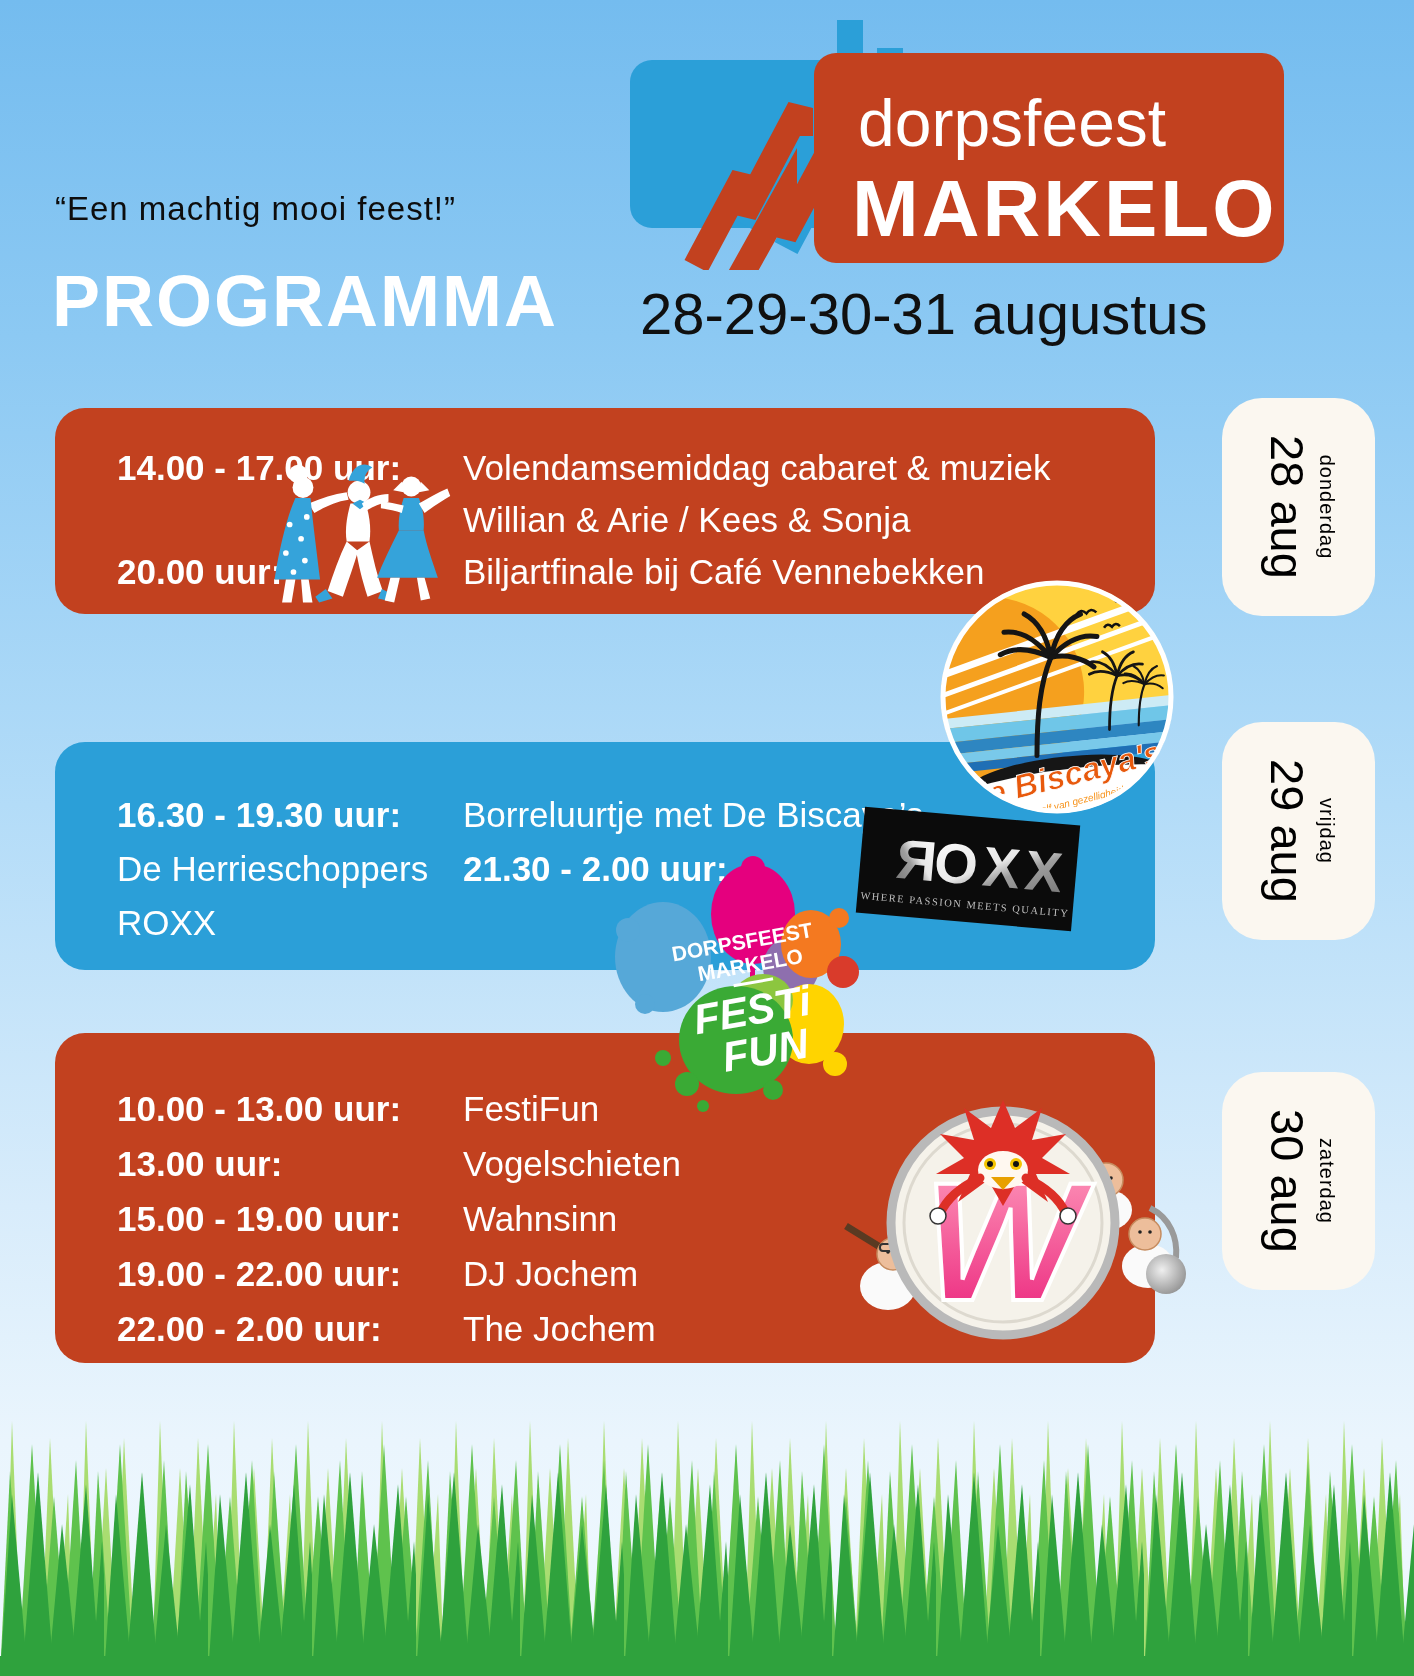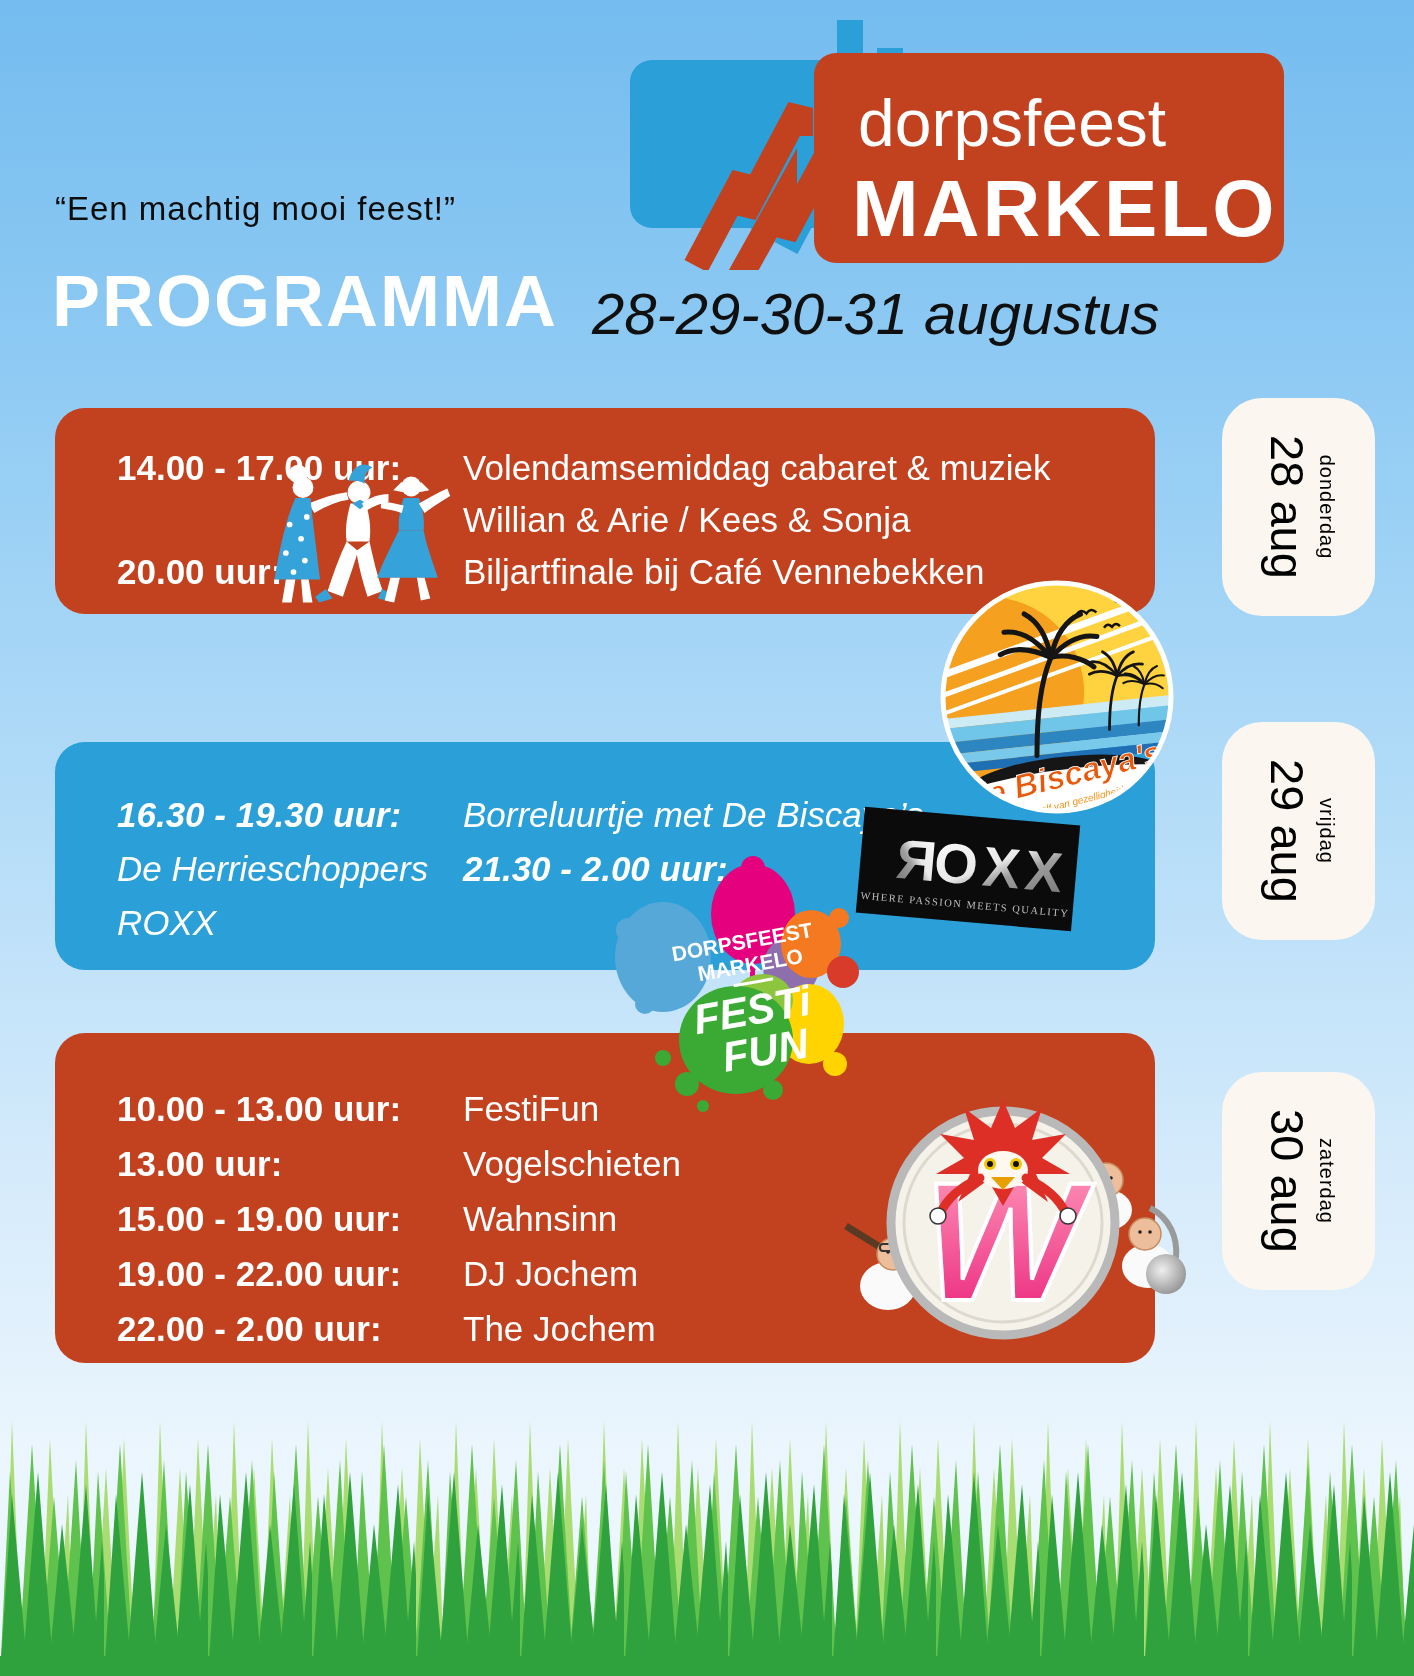--- a/index.html
+++ b/index.html
@@ -5,27 +5,27 @@
   html,body{margin:0;padding:0;background:#9CCEF2;}
   #poster{
     position:relative;width:1414px;height:1676px;overflow:hidden;
     font-family:"Liberation Sans",sans-serif;
     background:linear-gradient(180deg,#74BCEF 0%,#8CC9F3 20%,#B3DCF8 48%,#D8ECFB 72%,#EAF5FD 86%,#F0F9FF 100%);
   }
   .abs{position:absolute;}
   
   .quote{position:absolute;left:55px;top:190px;font-size:33px;color:#0d0d0d;letter-spacing:1px;}
   .title{position:absolute;left:52px;top:260px;font-size:72px;font-weight:bold;color:#ffffff;letter-spacing:2px;}
-  .dates{position:absolute;left:592px;top:280px;font-size:58px;color:#101010;font-style:italic;}
+  .dates{position:absolute;left:640px;top:280px;font-size:58px;color:#101010;}
   
   .schedule{position:absolute;left:55px;width:1100px;border-radius:30px;z-index:1;}
   .red{background:#C2411F;}
   .blue{background:#2B9FD8;}
   #block1{top:408px;height:206px;}
-  #block2{top:742px;height:228px;font-style:italic;}
+  #block2{top:742px;height:228px;}
   #block3{top:1033px;height:330px;text-decoration:underline;}
   .rows{position:absolute;left:62px;display:grid;grid-template-columns:346px auto;color:#fff;font-size:35px;}
   #block1 .rows{top:34px;line-height:52px;}
   #block2 .rows{top:46px;line-height:54px;}
   #block3 .rows{top:48px;line-height:55px;}
   .time{font-weight:bold;white-space:nowrap;}
   .event{white-space:nowrap;}
   
   .daytab{position:absolute;left:1222px;width:153px;height:218px;background:#FBF7F0;border-radius:40px;z-index:2;}
   #tab1{top:398px;} #tab2{top:722px;} #tab3{top:1072px;}

